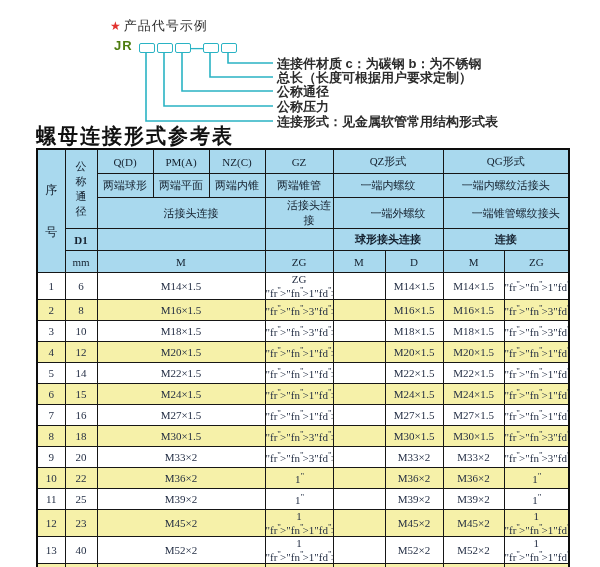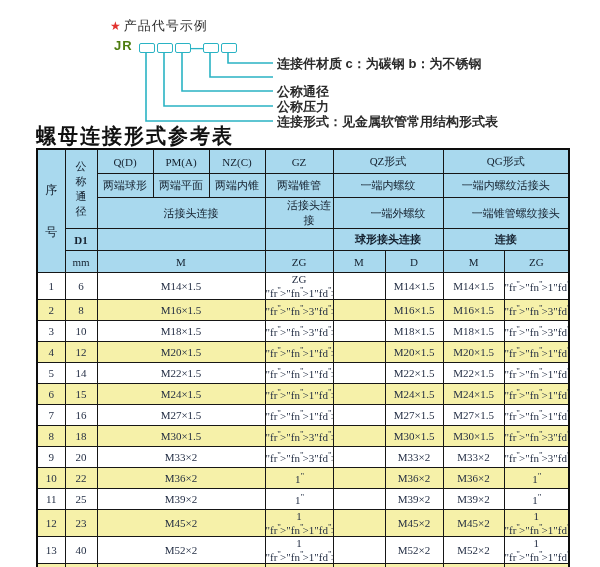--- a/index.html
+++ b/index.html
@@ -59,20 +59,21 @@
 
   <svg id="connector-svg" width="600" height="135">
     <polyline points="228,52 228,63 273,63"></polyline>
     <polyline points="210,52 210,77 273,77"></polyline>
     <polyline points="182,52 182,91 273,91"></polyline>
     <polyline points="164,52 164,106 273,106"></polyline>
     <polyline points="146,52 146,121 273,121"></polyline>
   </svg>
 
   <div class="code-label" style="top:57px">连接件材质  c：为碳钢  b：为不锈钢</div>
+  <div class="code-label" style="top:71px">总长（长度可根据用户要求定制）</div>
   <div class="code-label" style="top:85px">公称通径</div>
   <div class="code-label" style="top:100px">公称压力</div>
   <div class="code-label" style="top:115px">连接形式：见金属软管常用结构形式表</div>
 
   <div id="table-title">螺母连接形式参考表</div>
 
   <table id="ref-table">
     <colgroup>
       <col style="width:28px">
         <col style="width:32px">

